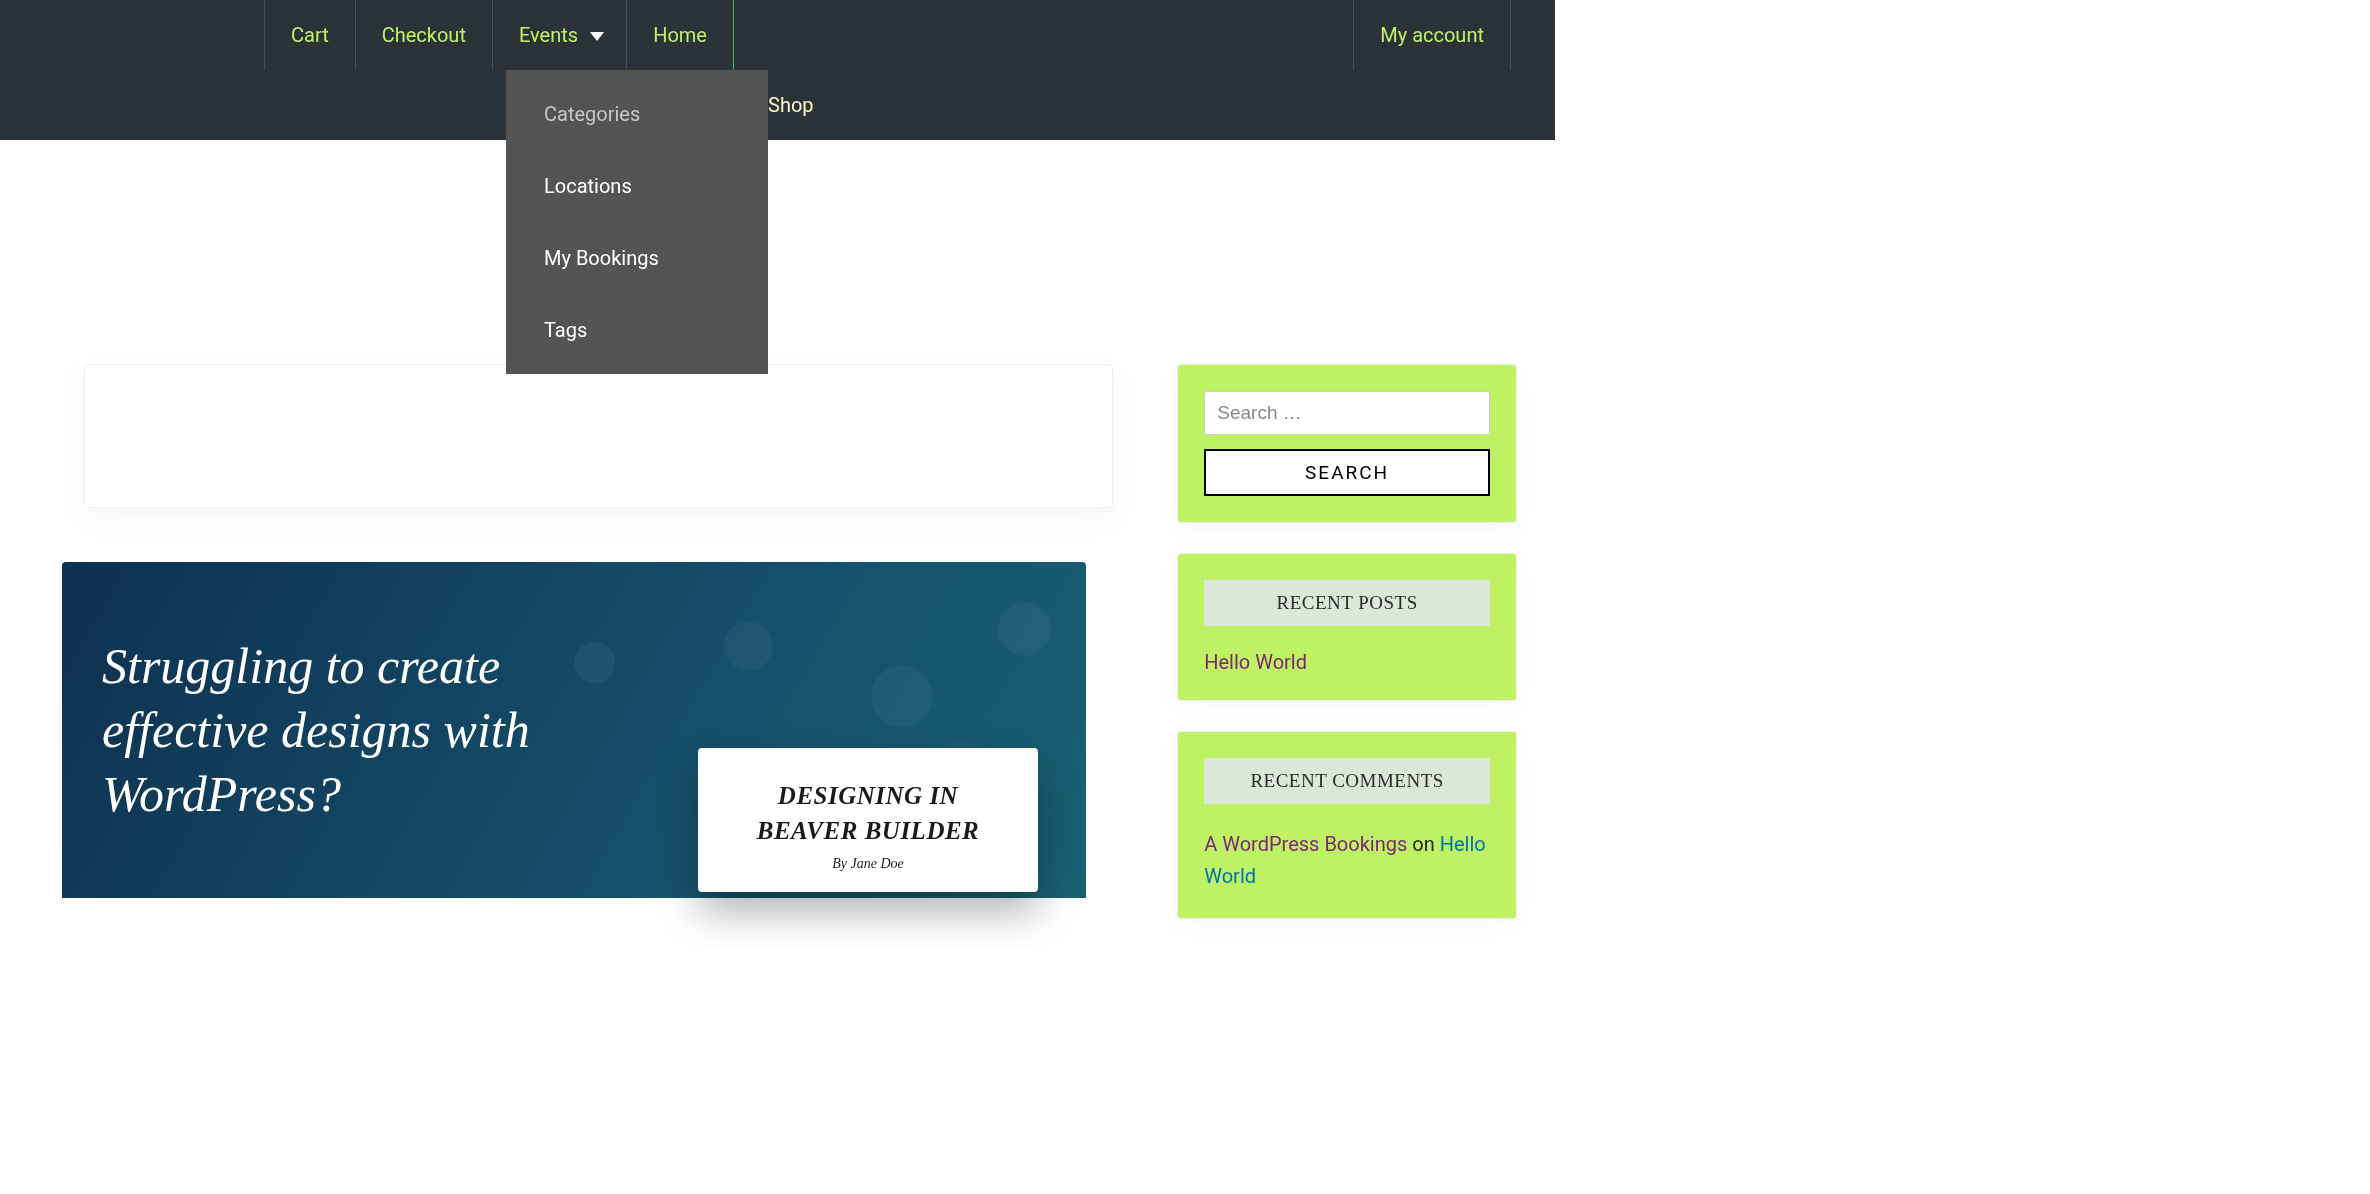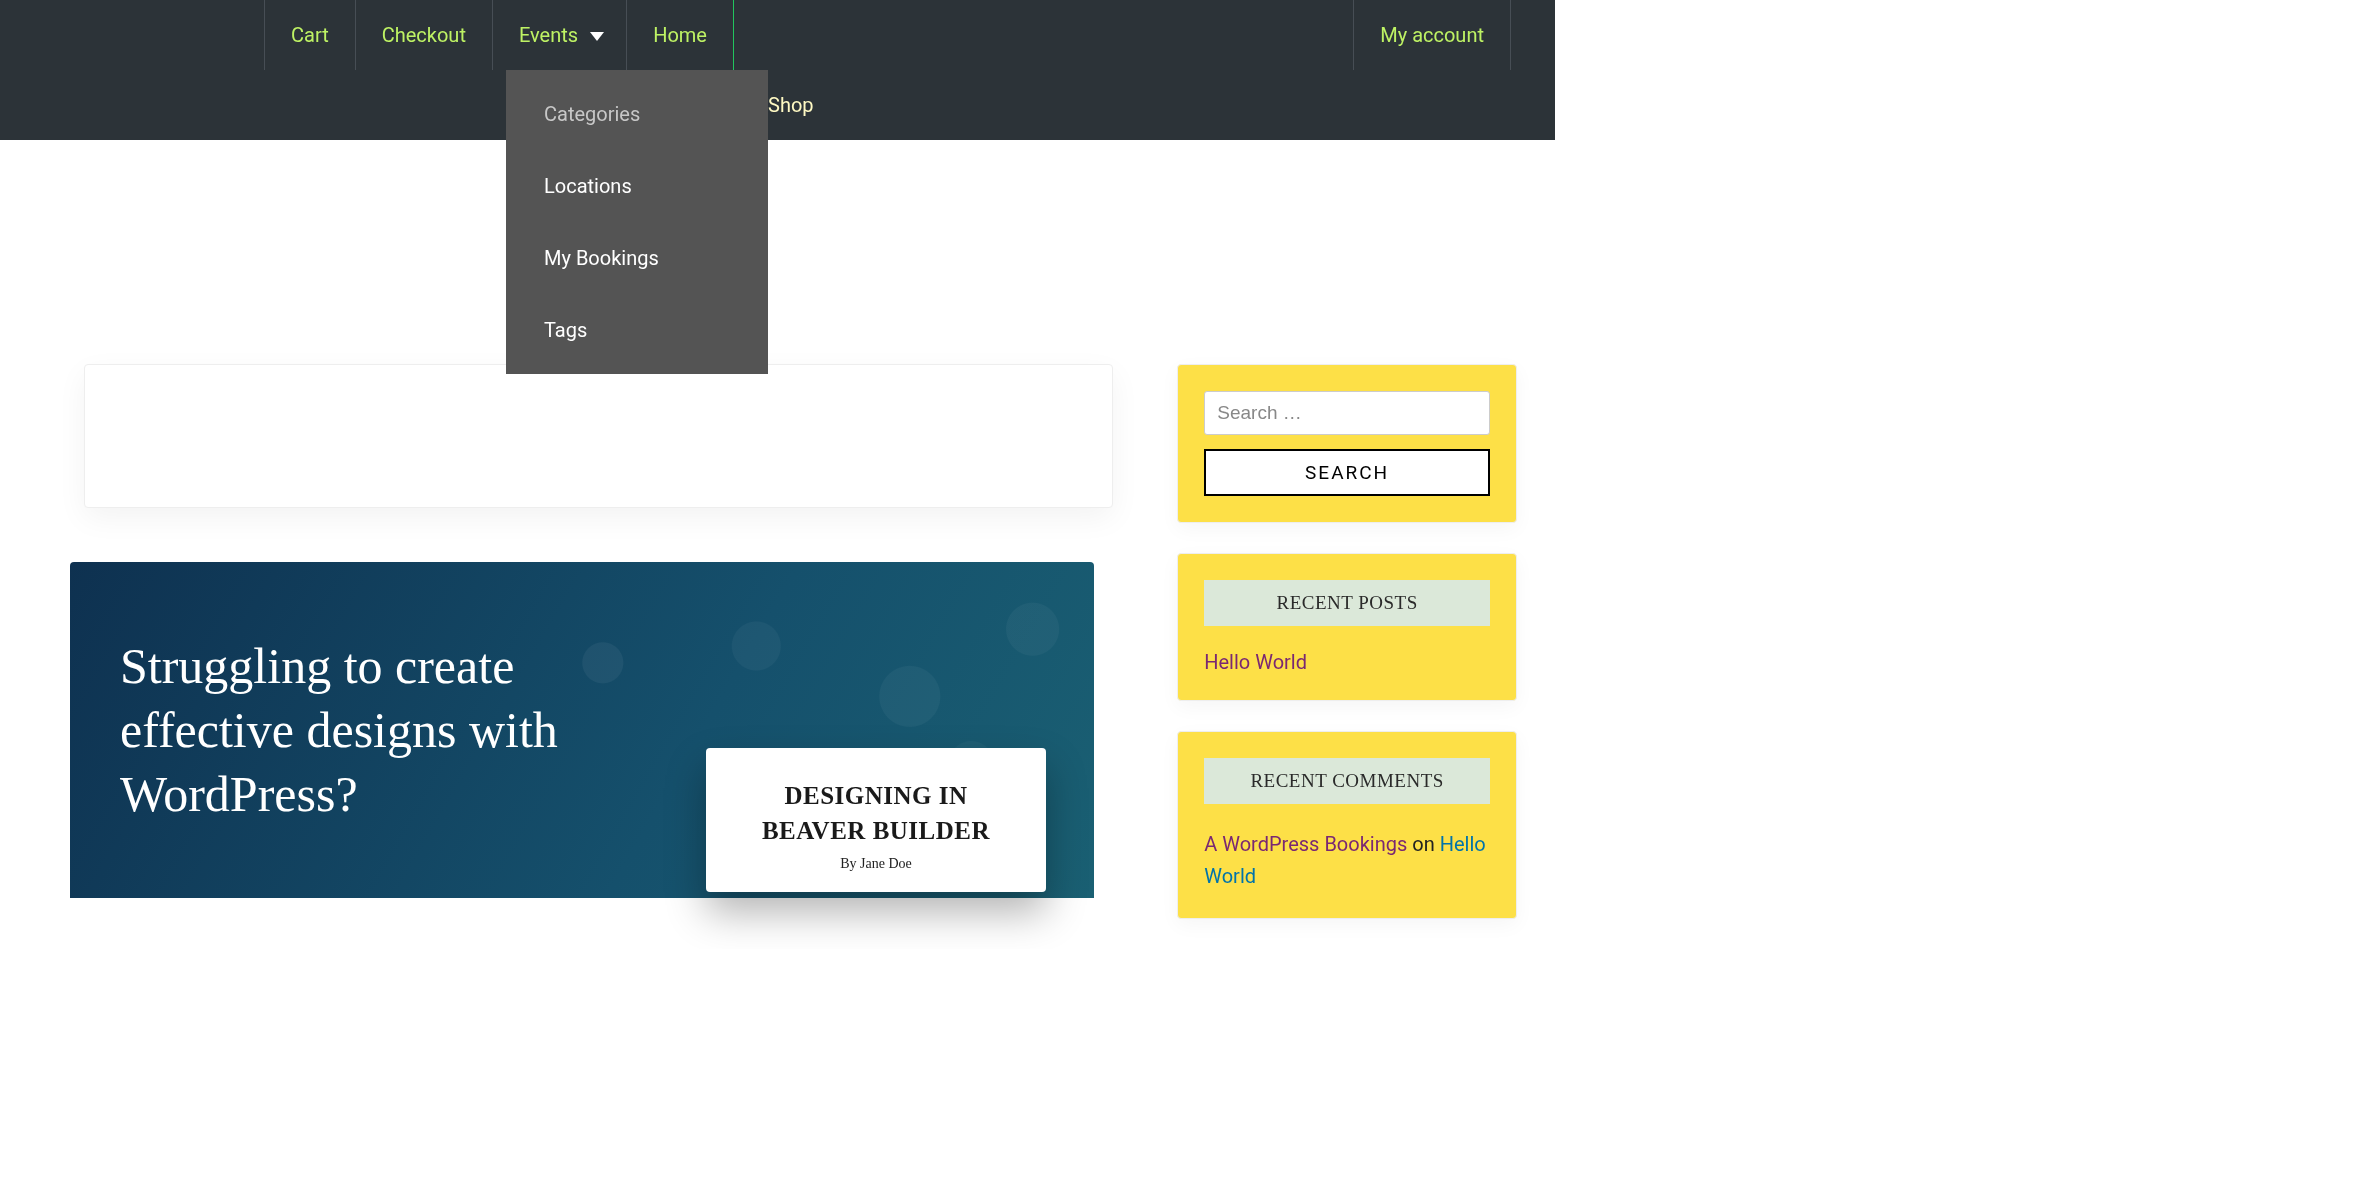--- a/index.html
+++ b/index.html
@@ -52,27 +52,28 @@
   background: #fff;
   border: 1px solid #eee;
   border-radius: 4px;
   height: 144px;
   margin-left: 22px;
   margin-right: 10px;
   box-shadow: 0 10px 30px rgba(0,0,0,0.05);
   margin-bottom: 54px;
 }
 .hero {
-  margin-left: 8px;
+  margin-left: 0;
   width: 1024px;
   height: 336px;
   background: linear-gradient(120deg, #0e3150 0%, #15506c 60%, #1a6073 100%);
   position: relative;
-  padding: 72px 50px;
+  padding: 72px 40px;
   border-radius: 4px 4px 0 0;
+  font-style: italic;
 }
 .hero::before {
   content: "";
   position: absolute;
   top: 0; right: 0; width: 60%; height: 100%;
   background-image: radial-gradient(circle at 20% 30%, rgba(255,255,255,0.05) 20px, transparent 21px),
                     radial-gradient(circle at 45% 25%, rgba(255,255,255,0.04) 24px, transparent 25px),
                     radial-gradient(circle at 70% 40%, rgba(255,255,255,0.04) 30px, transparent 31px),
                     radial-gradient(circle at 80% 60%, rgba(255,255,255,0.03) 22px, transparent 23px),
                     radial-gradient(circle at 55% 70%, rgba(255,255,255,0.03) 18px, transparent 19px),
@@ -108,21 +109,21 @@
 }
 .hero-card-byline {
   font-family: Georgia, serif;
   font-size: 14px;
   color: #222;
   margin-top: 8px;
 }
 
 .sidebar { width: 378px; padding: 224px 38px 0 0; }
 .widget {
-  background: #fde047;
+  background: #bef264;
   border: 1px solid #eee;
   border-radius: 4px;
   padding: 26px;
   margin-bottom: 30px;
   box-shadow: 0 6px 20px rgba(0,0,0,0.04);
 }
 .search-input {
   width: 100%;
   padding: 10px 12px;
   font-size: 19px;

